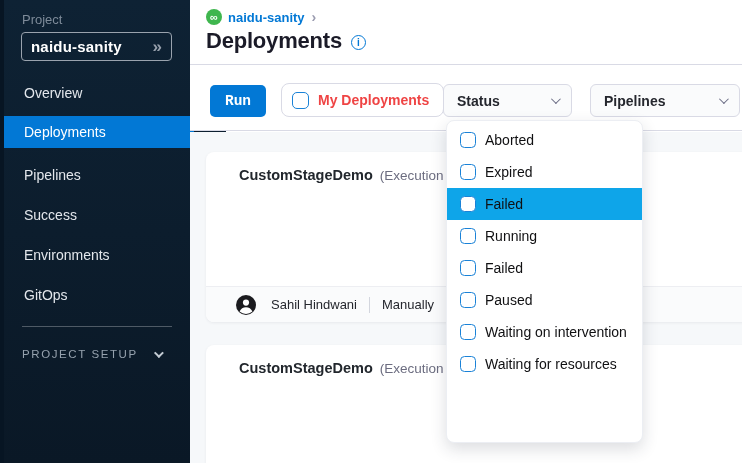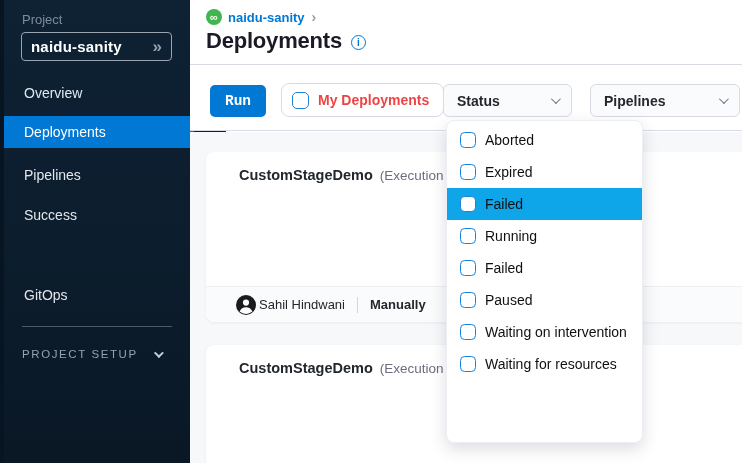--- a/index.html
+++ b/index.html
@@ -85,23 +85,23 @@
   .card-2 { top:213px; height:170px; }
   .card-title-row { position:absolute; left:33px; top:15px; display:flex; align-items:baseline; gap:7px; white-space:nowrap; }
   .card-title { font-size:14.5px; font-weight:700; color:#22272d; }
   .card-subtitle { font-size:13.5px; color:#6c6d80; }
   .card-footer {
     position:absolute; left:0; right:0; bottom:0; height:36px;
     background:#fafbfc; border-top:1px solid #edeef2; border-radius:0 0 8px 8px;
     display:flex; align-items:center; padding-left:30px;
   }
   .avatar { width:20px; height:20px; flex:0 0 auto; }
-  .footer-name { font-size:13px; font-weight:500; color:#25272e; margin-left:3px; }
+  .footer-name { font-size:13px; font-weight:500; color:#25272e; margin-left:15px; }
   .footer-sep { width:1px; height:16px; background:#d3d6de; margin:0 12px; }
-  .footer-trigger { font-size:13px; color:#25272e;font-weight:bold; }
+  .footer-trigger { font-size:13px; color:#25272e; }
 
   
   .status-menu {
     position:absolute; left:256px; top:120px; width:197px; height:323px;
     background:#fff; border-radius:8px; border:1px solid #eceef3;
     box-shadow:0 6px 16px rgba(40,41,61,.16); padding-top:3px; z-index:10;
   }
   .menu-row { height:32px; display:flex; align-items:center; gap:9px; padding-left:13px; cursor:pointer; }
   .menu-row.highlighted { background:#0ea5e9; }
   .menu-row .cbx { width:16px; height:16px; border-radius:4.5px; }
@@ -123,20 +123,23 @@
       <span>Overview</span>
     </div>
     <div class="nav-item active" style="top:116px">
       <span>Deployments</span>
     </div>
     <div class="nav-item" style="top:159px">
       <span>Pipelines</span>
     </div>
     <div class="nav-item" style="top:199px">
       <span>Success</span>
+    </div>
+    <div class="nav-item" style="top:239px">
+      <span>Environments</span>
     </div>
     <div class="nav-item" style="top:279px">
       <span>GitOps</span>
     </div>
 
     <div class="side-divider"></div>
     <div class="project-setup">
       <span>PROJECT SETUP</span>
       <span class="chev"></span>
     </div>

